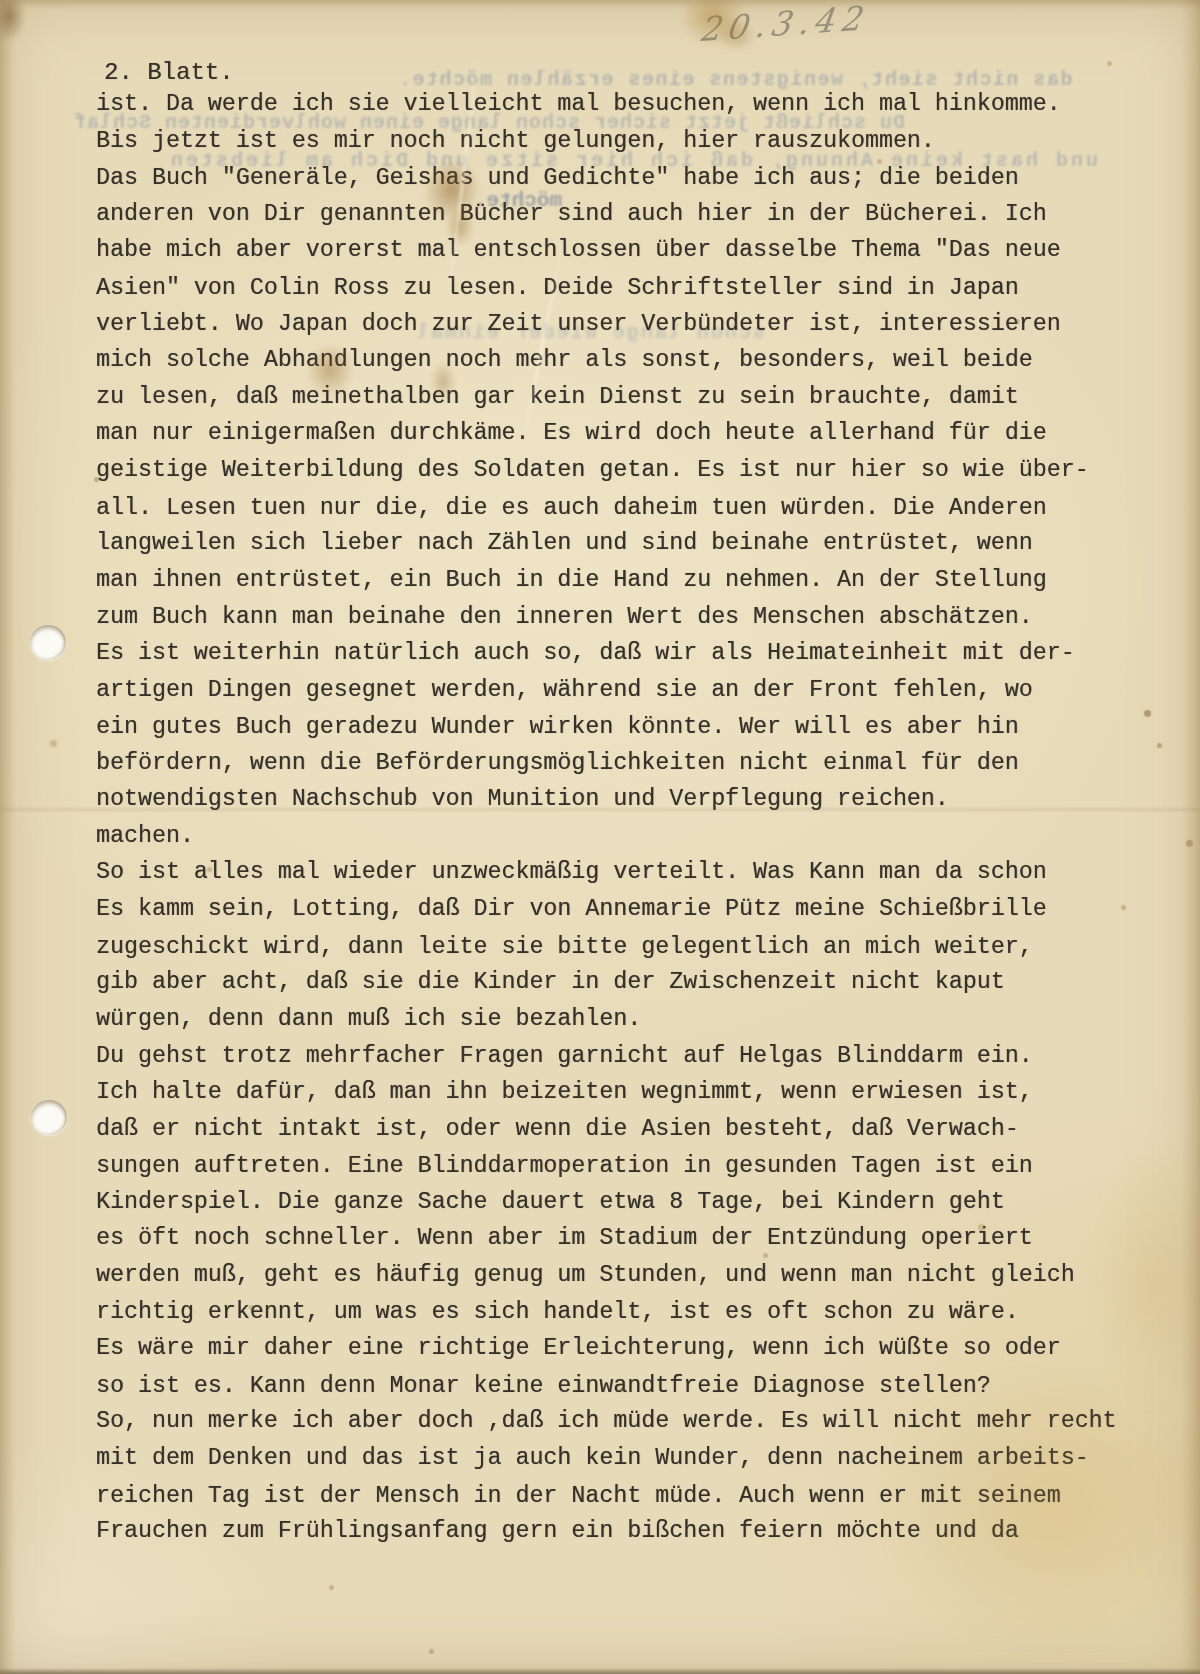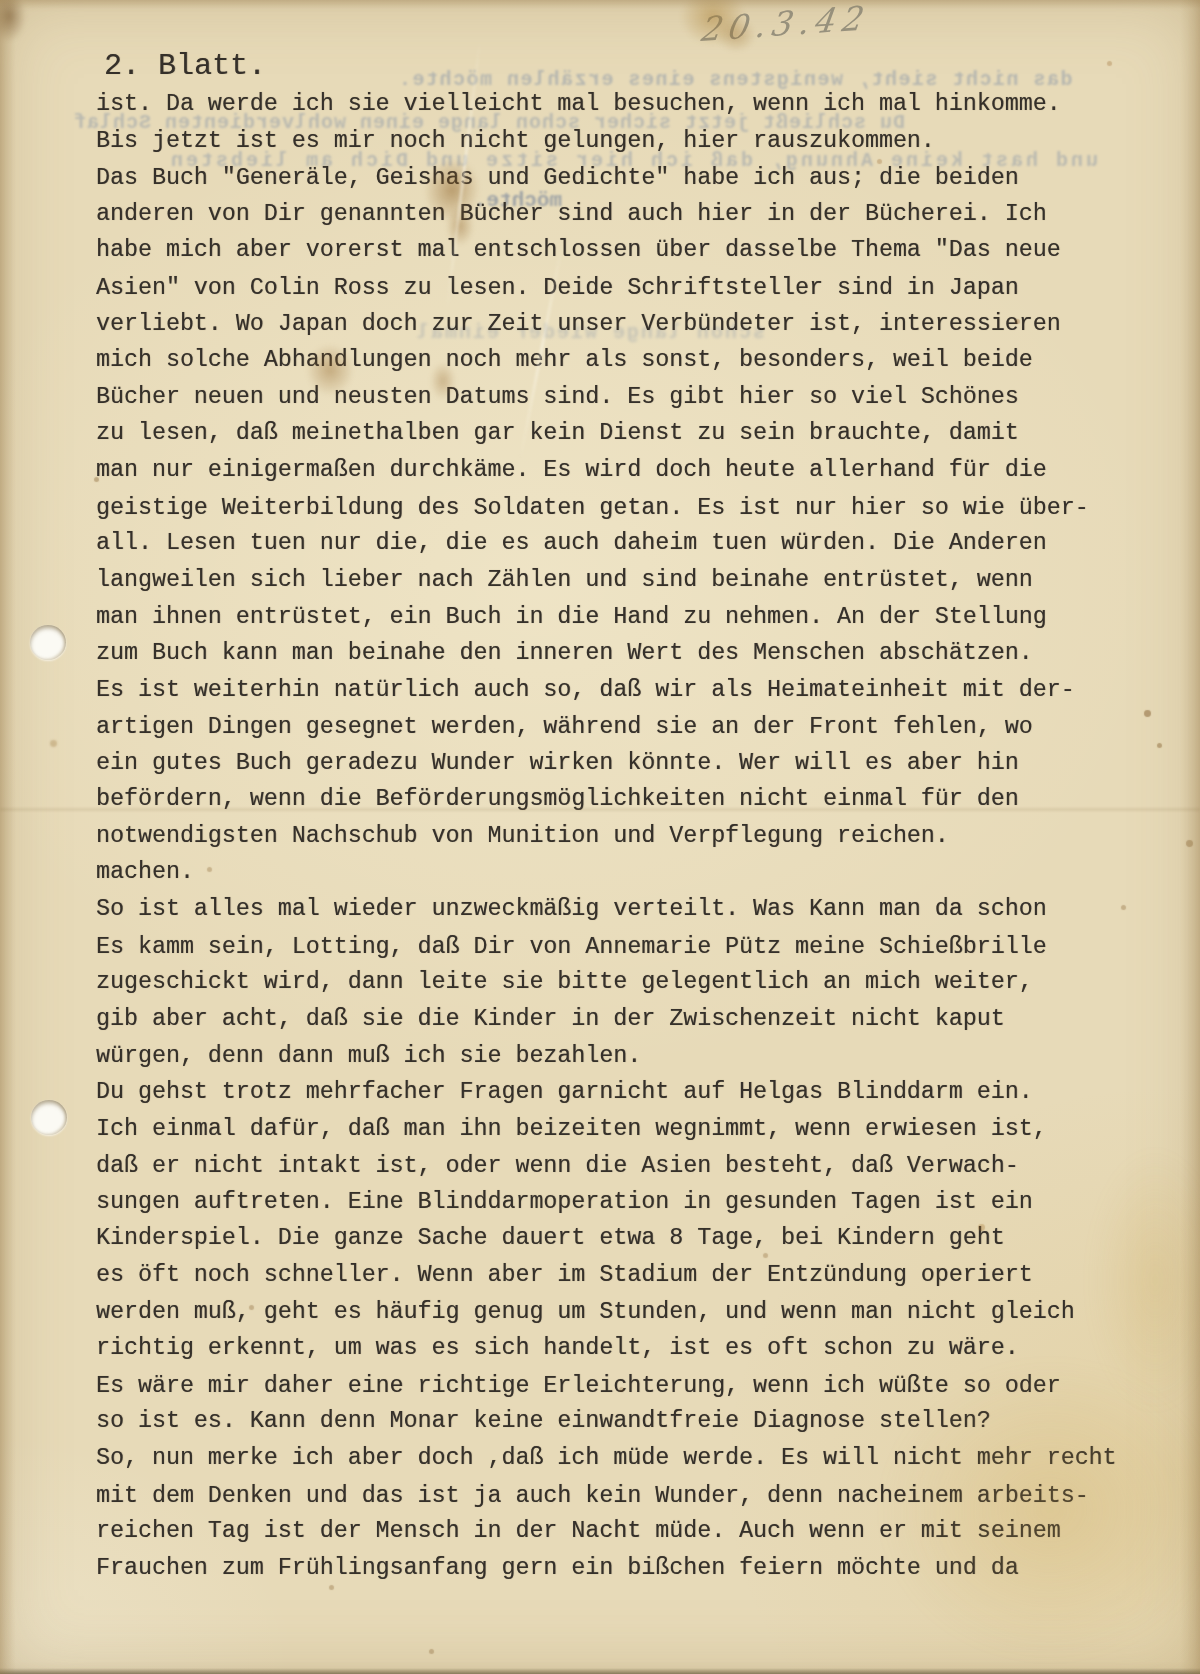--- a/index.html
+++ b/index.html
@@ -10,22 +10,22 @@
       radial-gradient(ellipse 900px 700px at 45% 35%, rgba(255,250,228,.30), rgba(255,250,228,0) 70%),
       radial-gradient(ellipse 700px 600px at 98% 88%, rgba(205,165,75,.16), rgba(205,165,75,0) 65%),
       radial-gradient(ellipse 500px 400px at 0% 100%, rgba(250,248,238,.25), rgba(250,248,238,0) 60%),
       #e7dab8;
     box-shadow: inset 0 0 70px rgba(145,115,65,.28), inset 0 0 12px rgba(130,100,55,.25);
     overflow:hidden;
     font-family:"Liberation Mono","DejaVu Sans Mono",monospace;
   }
   
   .sheet-label{
-    position:absolute;left:104px;top:48px;
-    font-size:30px;line-height:36.6px;
+    position:absolute;left:104px;top:55px;
+    font-size:24px;line-height:36.6px;
     color:#35302a;text-shadow:.4px .4px .7px rgba(45,38,30,.5);
     white-space:pre;
   }
   .letter-body{position:absolute;left:96px;top:86px;width:1080px;}
   .letter-body .line{
     height:36.6px;line-height:36.6px;font-size:23.3px;
     color:#35302a;text-shadow:.4px .4px .7px rgba(45,38,30,.5);
     white-space:pre;
   }
   .letter-body .line:nth-child(3n){transform:translateY(.6px);}
@@ -118,41 +118,40 @@
 
   <div class="letter-body">
       <div class="line">ist. Da werde ich sie vielleicht mal besuchen, wenn ich mal hinkomme.</div>
       <div class="line">Bis jetzt ist es mir noch nicht gelungen, hier rauszukommen.</div>
       <div class="line">Das Buch "Generäle, Geishas und Gedichte" habe ich aus; die beiden</div>
       <div class="line">anderen von Dir genannten Bücher sind auch hier in der Bücherei. Ich</div>
       <div class="line">habe mich aber vorerst mal entschlossen über dasselbe Thema "Das neue</div>
       <div class="line">Asien" von Colin Ross zu lesen. Deide Schriftsteller sind in Japan</div>
       <div class="line">verliebt. Wo Japan doch zur Zeit unser Verbündeter ist, interessieren</div>
       <div class="line">mich solche Abhandlungen noch mehr als sonst, besonders, weil beide</div>
-      <div class="line">Bücher neuen und neusten Datums sind. Es gibt hier so viel Schönes</div>
       <div class="line">zu lesen, daß meinethalben gar kein Dienst zu sein brauchte, damit</div>
       <div class="line">man nur einigermaßen durchkäme. Es wird doch heute allerhand für die</div>
       <div class="line">geistige Weiterbildung des Soldaten getan. Es ist nur hier so wie über-</div>
       <div class="line">all. Lesen tuen nur die, die es auch daheim tuen würden. Die Anderen</div>
       <div class="line">langweilen sich lieber nach Zählen und sind beinahe entrüstet, wenn</div>
       <div class="line">man ihnen entrüstet, ein Buch in die Hand zu nehmen. An der Stellung</div>
       <div class="line">zum Buch kann man beinahe den inneren Wert des Menschen abschätzen.</div>
       <div class="line">Es ist weiterhin natürlich auch so, daß wir als Heimateinheit mit der-</div>
       <div class="line">artigen Dingen gesegnet werden, während sie an der Front fehlen, wo</div>
       <div class="line">ein gutes Buch geradezu Wunder wirken könnte. Wer will es aber hin</div>
       <div class="line">befördern, wenn die Beförderungsmöglichkeiten nicht einmal für den</div>
       <div class="line">notwendigsten Nachschub von Munition und Verpflegung reichen.</div>
       <div class="line">machen.</div>
       <div class="line">So ist alles mal wieder unzweckmäßig verteilt. Was Kann man da schon</div>
       <div class="line">Es kamm sein, Lotting, daß Dir von Annemarie Pütz meine Schießbrille</div>
       <div class="line">zugeschickt wird, dann leite sie bitte gelegentlich an mich weiter,</div>
       <div class="line">gib aber acht, daß sie die Kinder in der Zwischenzeit nicht kaput</div>
       <div class="line">würgen, denn dann muß ich sie bezahlen.</div>
       <div class="line">Du gehst trotz mehrfacher Fragen garnicht auf Helgas Blinddarm ein.</div>
-      <div class="line">Ich einmal dafür, daß man ihn beizeiten wegnimmt, wenn erwiesen ist,</div>
+      <div class="line">Ich halte dafür, daß man ihn beizeiten wegnimmt, wenn erwiesen ist,</div>
       <div class="line">daß er nicht intakt ist, oder wenn die Asien besteht, daß Verwach-</div>
       <div class="line">sungen auftreten. Eine Blinddarmoperation in gesunden Tagen ist ein</div>
       <div class="line">Kinderspiel. Die ganze Sache dauert etwa 8 Tage, bei Kindern geht</div>
       <div class="line">es öft noch schneller. Wenn aber im Stadium der Entzündung operiert</div>
       <div class="line">werden muß, geht es häufig genug um Stunden, und wenn man nicht gleich</div>
       <div class="line">richtig erkennt, um was es sich handelt, ist es oft schon zu wäre.</div>
       <div class="line">Es wäre mir daher eine richtige Erleichterung, wenn ich wüßte so oder</div>
       <div class="line">so ist es. Kann denn Monar keine einwandtfreie Diagnose stellen?</div>
       <div class="line">So, nun merke ich aber doch ,daß ich müde werde. Es will nicht mehr recht</div>
       <div class="line">mit dem Denken und das ist ja auch kein Wunder, denn nacheinem arbeits-</div>

